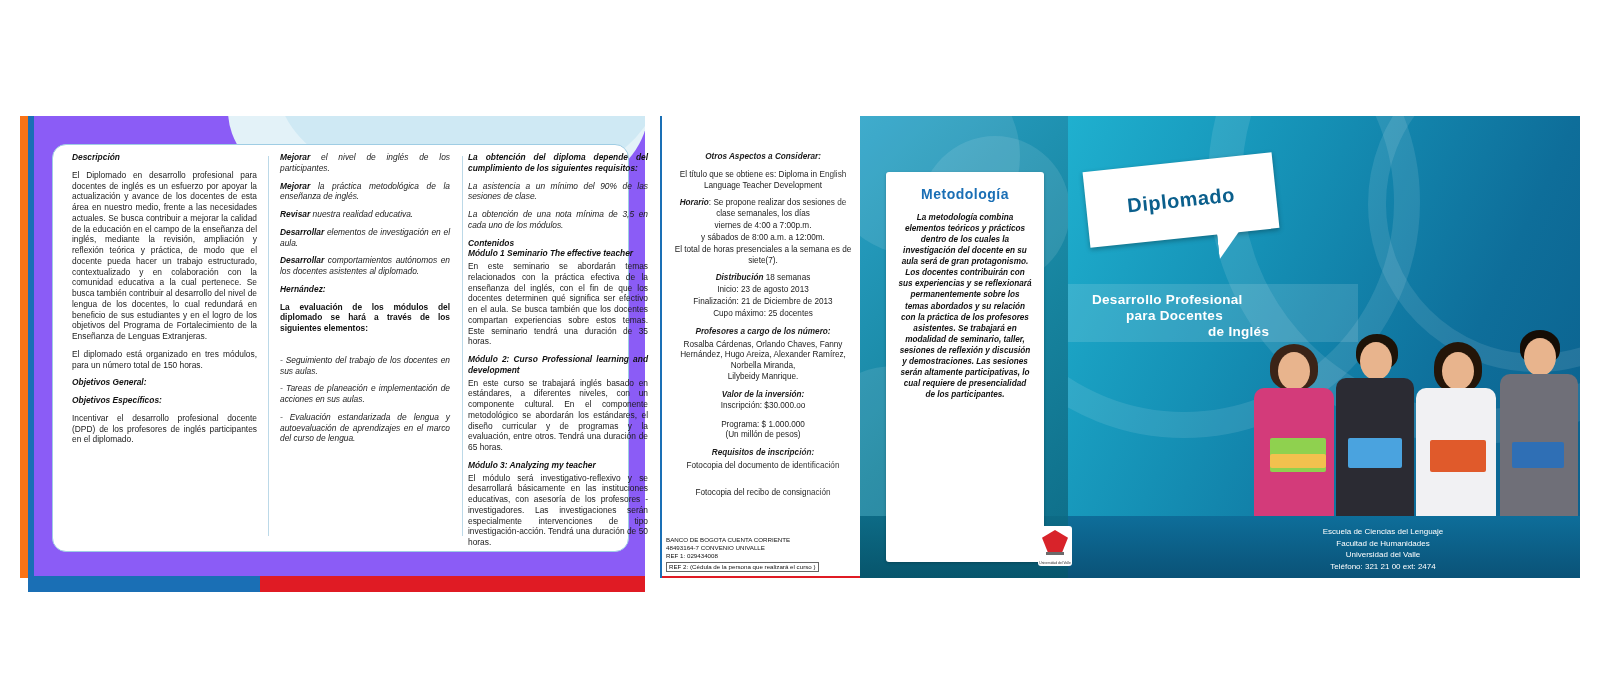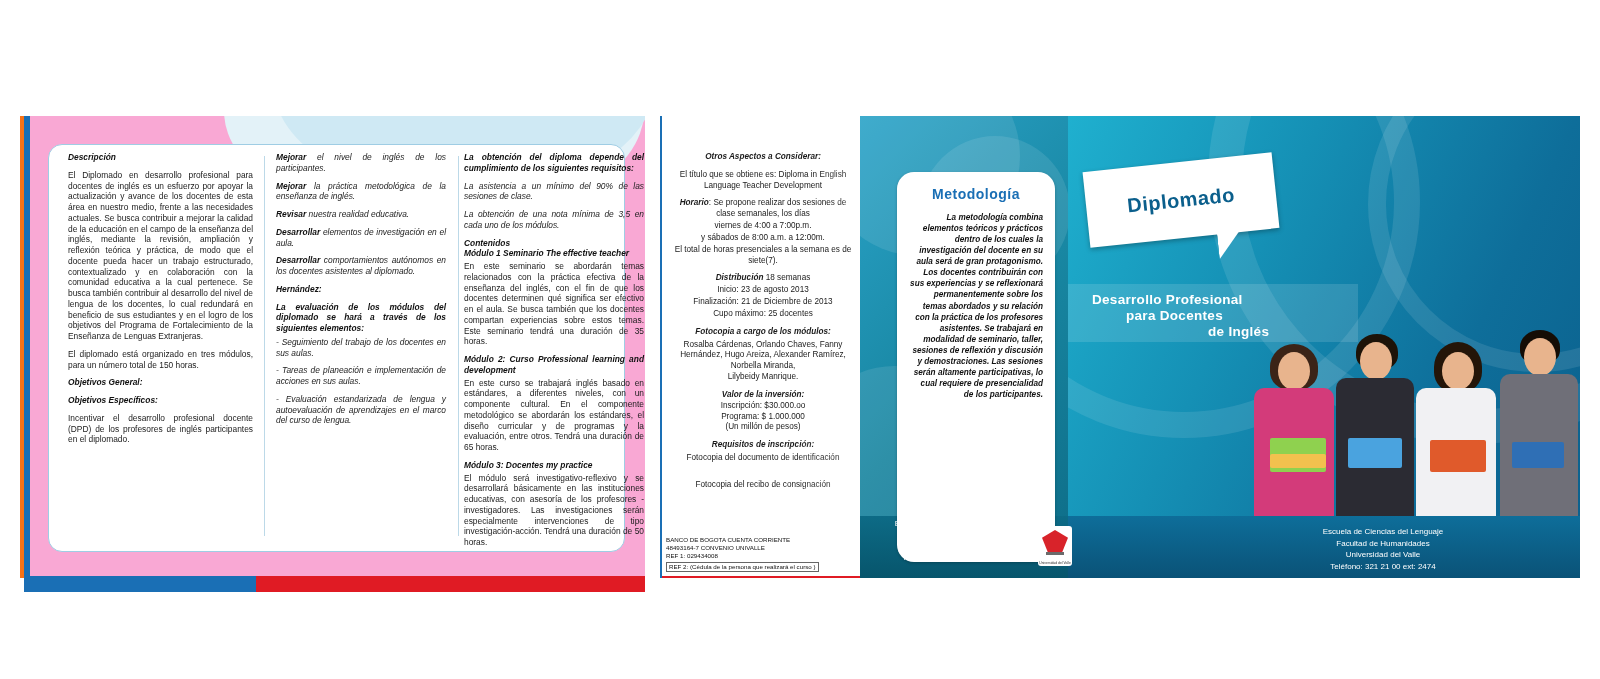--- a/index.html
+++ b/index.html
@@ -4,59 +4,59 @@
 <style>
   html,body{margin:0;padding:0;background:#ffffff;}
   body{width:1600px;height:679px;font-family:"Liberation Sans",sans-serif;overflow:hidden;}
   .page{position:relative;width:1600px;height:679px;background:#ffffff;}
 
   
   .panel{position:absolute;background:#ffffff;}
 
   
   #left-brochure{left:20px;top:116px;width:625px;height:462px;
-     background:#f9a8d4;
-     border-left:4px solid #f97316;
+     background:#8b5cf6;
+     border-left:8px solid #f97316;
      box-sizing:border-box;}
   #left-brochure .topcurve{position:absolute;left:0;top:0;width:100%;height:60px;overflow:hidden;}
   #left-brochure .topcurve .c1{position:absolute;left:200px;top:-120px;width:420px;height:230px;border-radius:50%;background:#e3f2f8;}
   #left-brochure .topcurve .c2{position:absolute;left:250px;top:-140px;width:380px;height:220px;border-radius:50%;background:#cfe9f4;}
   #left-brochure .redbar{position:absolute;left:0;bottom:-14px;width:100%;height:16px;background:#e01b24;}
   #left-brochure .bluecorner{position:absolute;left:0;bottom:-14px;width:232px;height:16px;background:#1a6fb5;
      border-top-right-radius:0;}
   #left-brochure .blueleft{position:absolute;left:0;top:0;width:6px;height:100%;background:#1a6fb5;}
   #left-brochure .rounded-box{position:absolute;left:24px;top:28px;width:575px;height:406px;
      border:1px solid #9fcde4;border-radius:14px;background:#ffffff;}
 
   .col{position:absolute;top:36px;font-size:8.4px;line-height:1.28;color:#1b1b1b;text-align:justify;}
   .col p{margin:0 0 7px 0;}
   .col .hd{font-weight:bold;font-style:italic;color:#111;}
-  .col .hd2{font-weight:bold;font-style:italic;color:#111;margin-bottom:3px;}
+  .col .hd2{font-weight:bold;color:#111;margin-bottom:21px;}
   .colsep{position:absolute;top:40px;width:1px;height:380px;background:#bcd9e8;}
 
   #col1{left:44px;width:185px;}
   #col2{left:252px;width:170px;}
   #col3{left:440px;width:180px;}
 
   
   #right-brochure{left:660px;top:116px;width:920px;height:462px;background:#ffffff;overflow:hidden;}
   #right-brochure .leftpane{position:absolute;left:0;top:0;width:200px;height:100%;background:#ffffff;
      border-left:2px solid #1a6fb5;}
   #right-brochure .redbar{position:absolute;left:0;bottom:-14px;width:200px;height:16px;background:#e01b24;}
 
   
   .teal{position:absolute;left:200px;top:0;width:208px;height:462px;
      background:linear-gradient(135deg,#2aa3c8 0%,#17849f 55%,#0d6b86 100%);}
   .teal .bubble{position:absolute;border-radius:50%;background:rgba(255,255,255,0.10);}
   .teal .foot{position:absolute;left:0;bottom:0;width:100%;height:62px;background:linear-gradient(180deg,#0d6b86,#07556c);}
 
-  .metbox{position:absolute;left:237px;top:56px;width:158px;height:390px;background:#ffffff;border-radius:17px;
+  .metbox{position:absolute;left:226px;top:56px;width:158px;height:390px;background:#ffffff;border-radius:3px;
      box-shadow:0 1px 3px rgba(0,0,0,.25);}
   .mettitle{margin-top:14px;text-align:center;font-size:14px;color:#1a6fb5;font-weight:bold;letter-spacing:.5px;}
-  .mettxt{margin:10px 12px 0 12px;text-align:right;font-size:8.2px;line-height:1.35;color:#111;font-weight:bold;font-style:italic;}
+  .mettxt{margin:10px 12px 0 12px;text-align:center;font-size:8.2px;line-height:1.35;color:#111;font-weight:bold;font-style:italic;}
 
   
   .cover{position:absolute;left:408px;top:0;width:512px;height:462px;
      background:linear-gradient(115deg,#1fb0cf 0%,#1590b5 35%,#0e6e9a 70%,#0b5f8c 100%);overflow:hidden;}
   .cover .swirl{position:absolute;border-radius:50%;border:26px solid rgba(255,255,255,0.10);}
 
   .flag{position:absolute;left:18px;top:46px;width:190px;height:76px;background:#ffffff;
      transform:rotate(-6deg);box-shadow:0 2px 5px rgba(0,0,0,.3);}
   .flag .txt{position:absolute;left:0;top:0;width:100%;height:100%;display:flex;align-items:center;justify-content:center;
      color:#0b5f8c;font-size:20px;font-weight:bold;letter-spacing:.5px;}
@@ -130,21 +130,21 @@
 
     <div class="col" id="col3">
       <p class="hd">La obtención del diploma depende del cumplimiento de los siguientes requisitos:</p>
       <p style="font-style:italic">La asistencia a un mínimo del 90% de las sesiones de clase.</p>
       <p style="font-style:italic">La obtención de una nota mínima de 3,5 en cada uno de los módulos.</p>
       <p class="hd" style="margin-bottom:0">Contenidos</p>
       <p class="hd" style="margin-bottom:2px">Módulo 1 Seminario The effective teacher</p>
       <p>En este seminario se abordarán temas relacionados con la práctica efectiva de la enseñanza del inglés, con el fin de que los docentes determinen qué significa ser efectivo en el aula. Se busca también que los docentes compartan experiencias sobre estos temas. Este seminario tendrá una duración de 35 horas.</p>
       <p class="hd" style="margin-bottom:2px">Módulo 2: Curso Professional learning and development</p>
       <p>En este curso se trabajará inglés basado en estándares, a diferentes niveles, con un componente cultural. En el componente metodológico se abordarán los estándares, el diseño curricular y de programas y la evaluación, entre otros. Tendrá una duración de 65 horas.</p>
-      <p class="hd" style="margin-bottom:2px">Módulo 3: Docentes my practice</p>
+      <p class="hd" style="margin-bottom:2px">Módulo 3: Analyzing my teacher</p>
       <p>El módulo será investigativo-reflexivo y se desarrollará básicamente en las instituciones educativas, con asesoría de los profesores -investigadores. Las investigaciones serán especialmente intervenciones de tipo investigación-acción. Tendrá una duración de 50 horas.</p>
     </div>
 
     <div class="redbar"></div>
     <div class="bluecorner"></div>
   </div>
 
   <div class="panel" id="right-brochure">
 
     <div class="leftpane">
@@ -152,27 +152,27 @@
         <p class="hd">Otros Aspectos a Considerar:</p>
         <p>El título que se obtiene es: Diploma in English Language Teacher Development</p>
         <p><span class="hd">Horario</span><span>: Se propone realizar dos sesiones de clase semanales, los días</span></p>
         <p style="margin-top:-6px">viernes de 4:00 a 7:00p.m.</p>
         <p style="margin-top:-6px">y sábados de 8:00 a.m. a 12:00m.</p>
         <p style="margin-top:-6px">El total de horas presenciales a la semana es de siete(7).</p>
         <p><span class="hd">Distribución</span><span> 18 semanas</span></p>
         <p style="margin-top:-6px">Inicio: 23 de agosto   2013</p>
         <p style="margin-top:-6px">Finalización: 21 de Diciembre de 2013</p>
         <p style="margin-top:-6px">Cupo máximo: 25 docentes</p>
-        <p class="hd" style="margin-bottom:2px">Fotocopia a cargo de los módulos:</p>
+        <p class="hd" style="margin-bottom:2px">Profesores a cargo de los número:</p>
         <p style="margin-bottom:0">Rosalba Cárdenas, Orlando Chaves, Fanny</p>
         <p style="margin-bottom:0">Hernández, Hugo Areiza, Alexander Ramírez,</p>
         <p style="margin-bottom:0">Norbella Miranda,</p>
         <p>Lilybeidy Manrique.</p>
         <p class="hd" style="margin-bottom:0">Valor de la inversión:</p>
-        <p style="margin-bottom:0">Inscripción: $30.000.oo</p>
+        <p style="margin-bottom:8px">Inscripción: $30.000.oo</p>
         <p style="margin-bottom:0">Programa: $ 1.000.000</p>
         <p>(Un millón de pesos)</p>
         <p class="hd" style="margin-bottom:2px">Requisitos de inscripción:</p>
         <p style="margin-bottom:16px">Fotocopia del documento de identificación</p>
         <p>Fotocopia del recibo de consignación</p>
       </div>
       <div class="bankbox">
         <div>BANCO DE BOGOTA CUENTA CORRIENTE</div>
         <div>48493164-7 CONVENIO UNIVALLE</div>
         <div>REF 1: 029434008</div>

